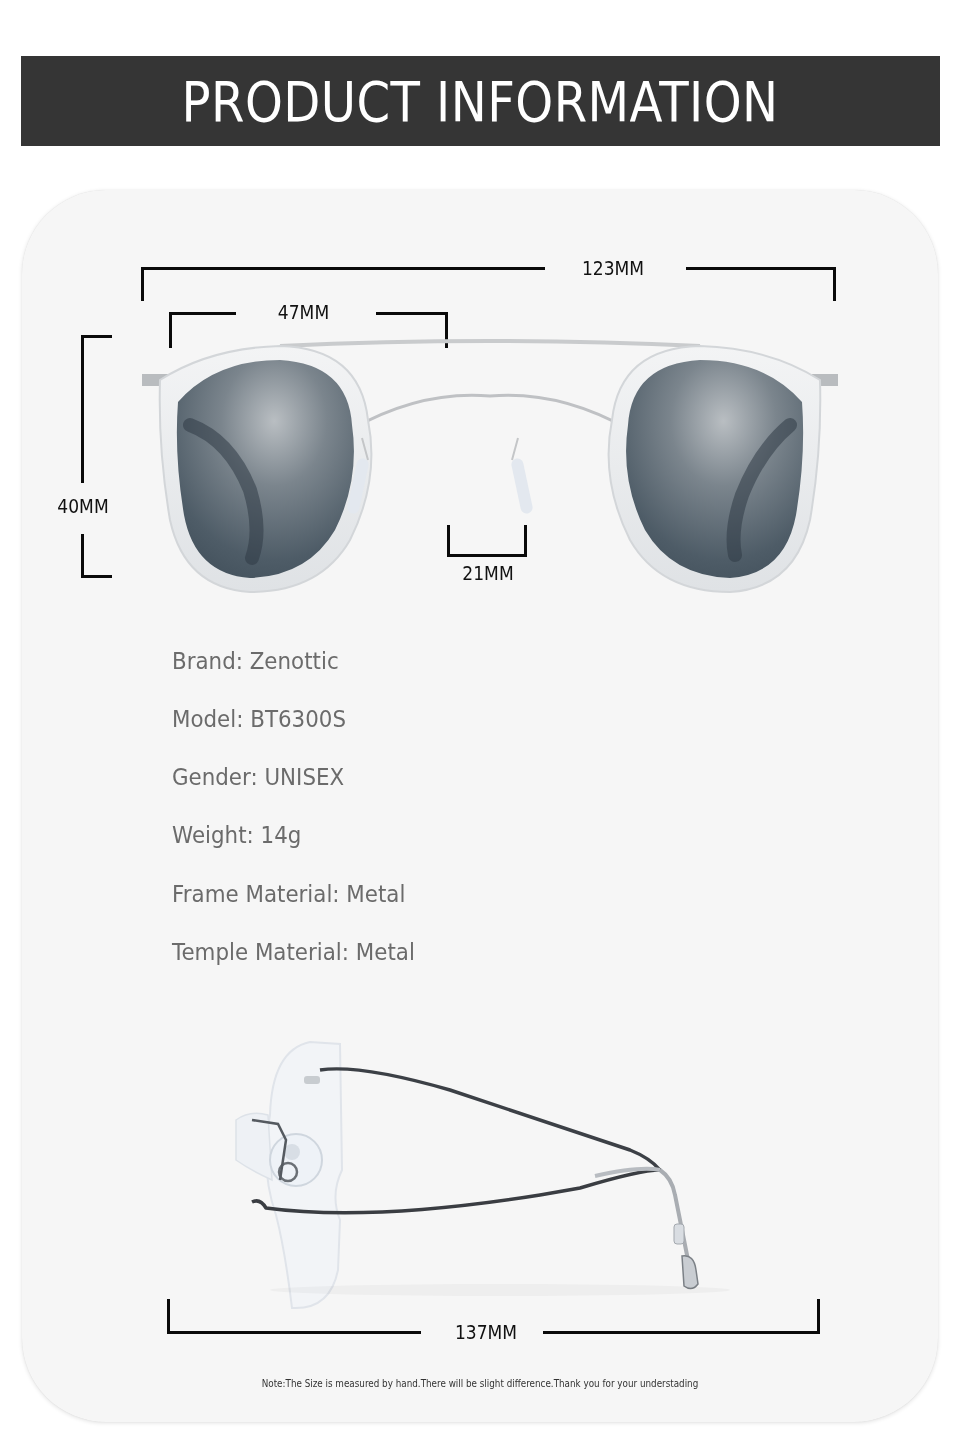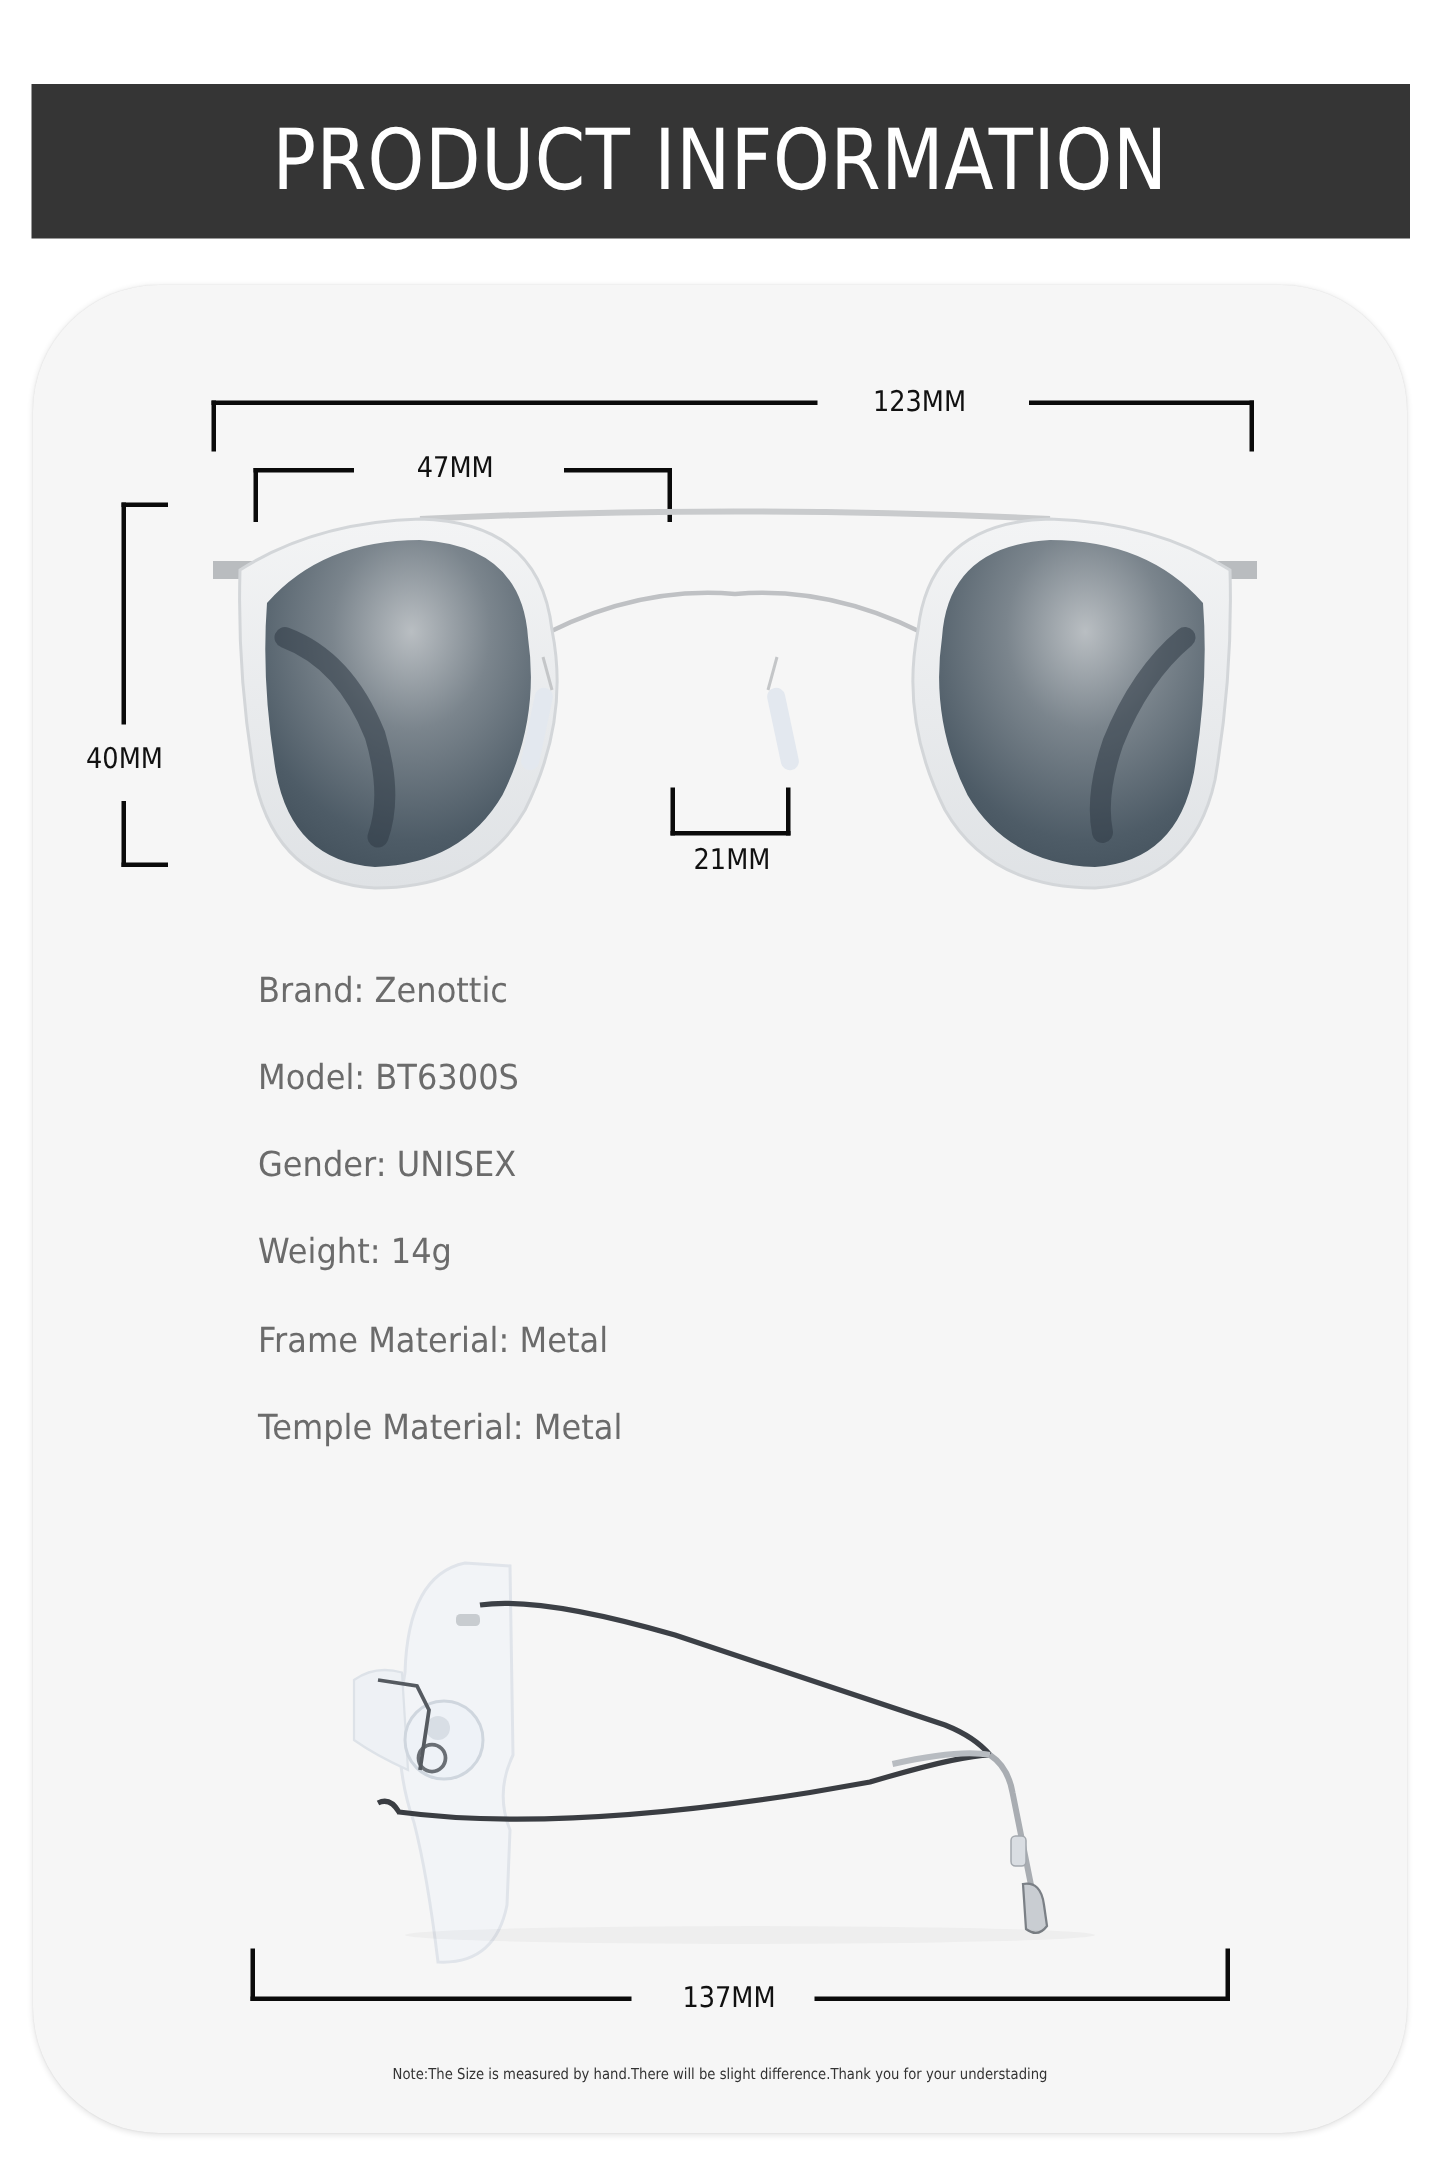--- a/index.html
+++ b/index.html
@@ -2,21 +2,21 @@
 <html><head>
   <meta charset="utf-8">
   <style>
     html, body { margin: 0; padding: 0; }
     body {
       width: 960px; height: 1450px; background: #ffffff;
       position: relative; overflow: hidden;
       font-family: "Liberation Sans", "DejaVu Sans", sans-serif;
     }
     .banner {
-      position: absolute; left: 21px; top: 56px; width: 919px; height: 103px;
+      position: absolute; left: 21px; top: 56px; width: 919px; height: 90px;
       background: #353535; display: flex; align-items: center; justify-content: center;
     }
     .banner-title {
       color: #ffffff; font-size: 56px; letter-spacing: 0.5px;
       font-family: "DejaVu Sans", sans-serif; font-weight: normal;
       transform: scaleX(0.86); white-space: nowrap;
     }
     .card {
       position: absolute; left: 22px; top: 190px; width: 916px; height: 1232px;
       background: #f6f6f6; border-radius: 84px;

